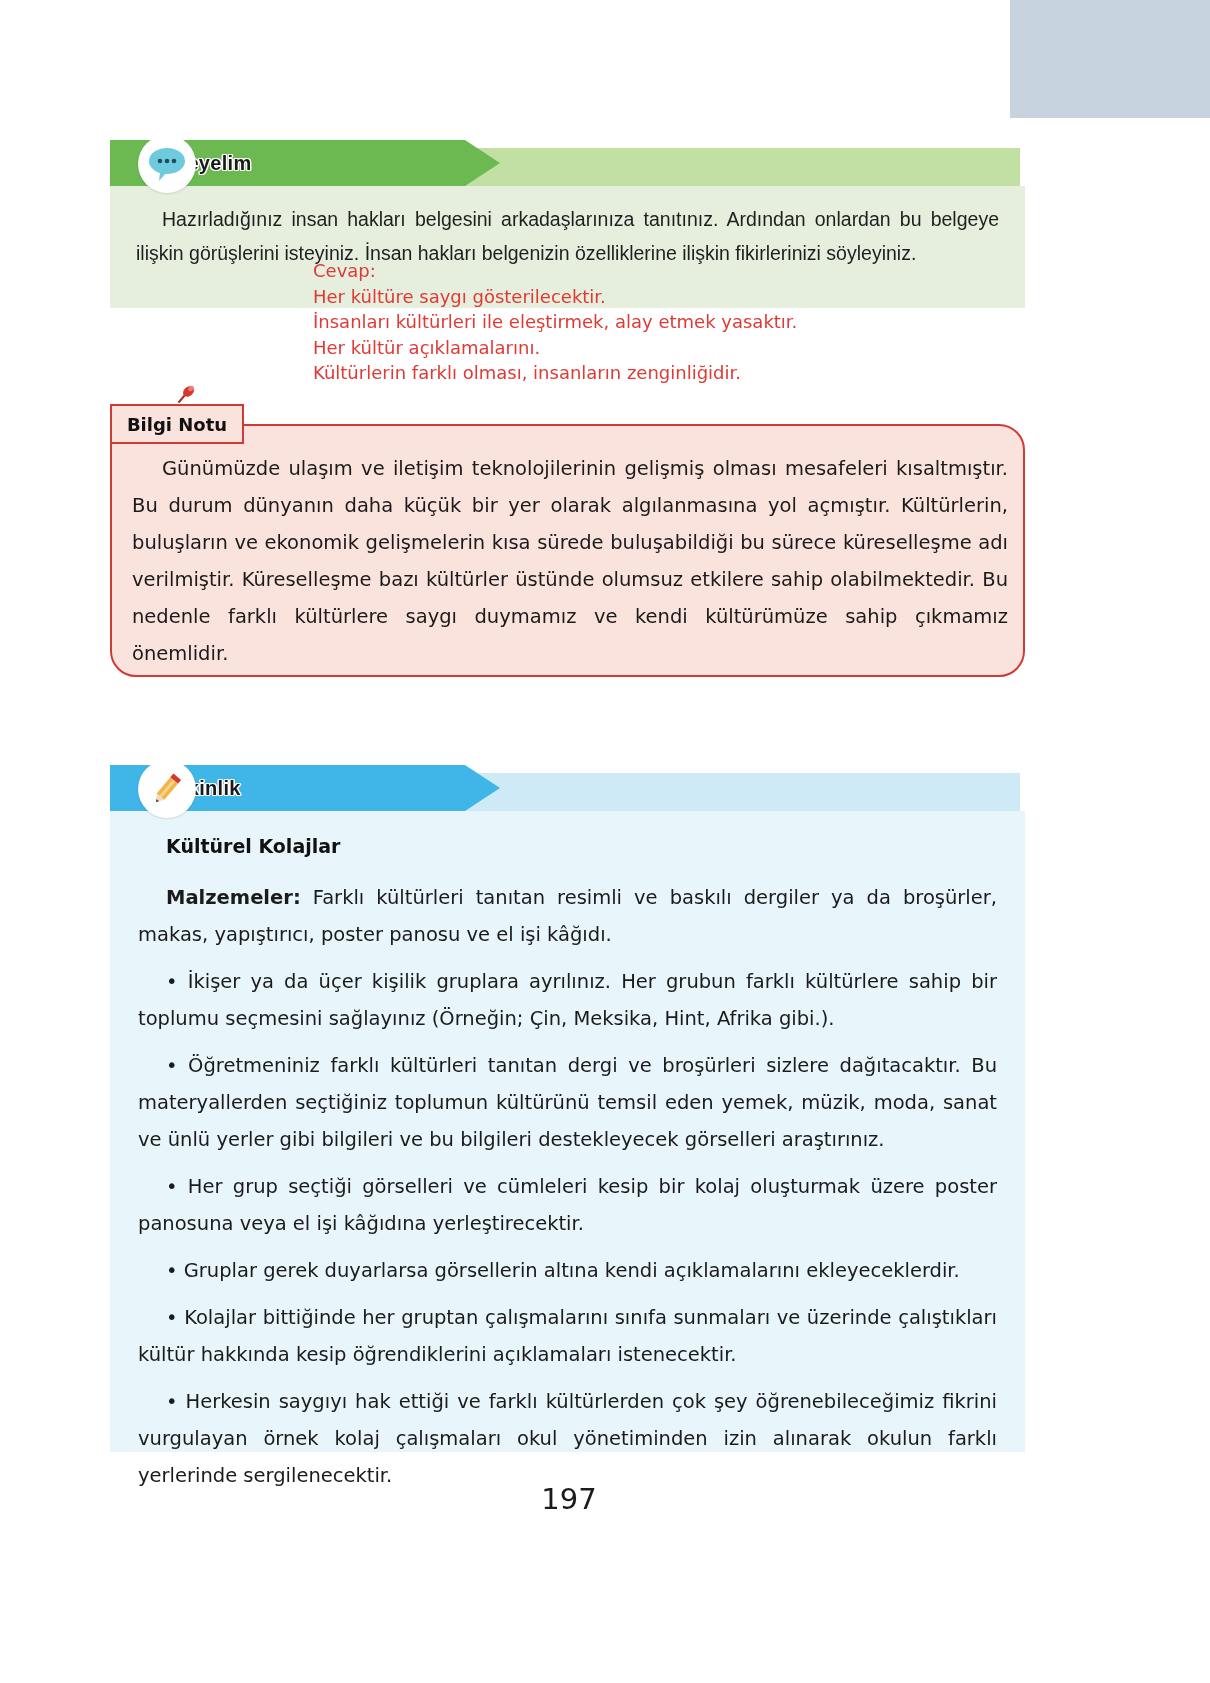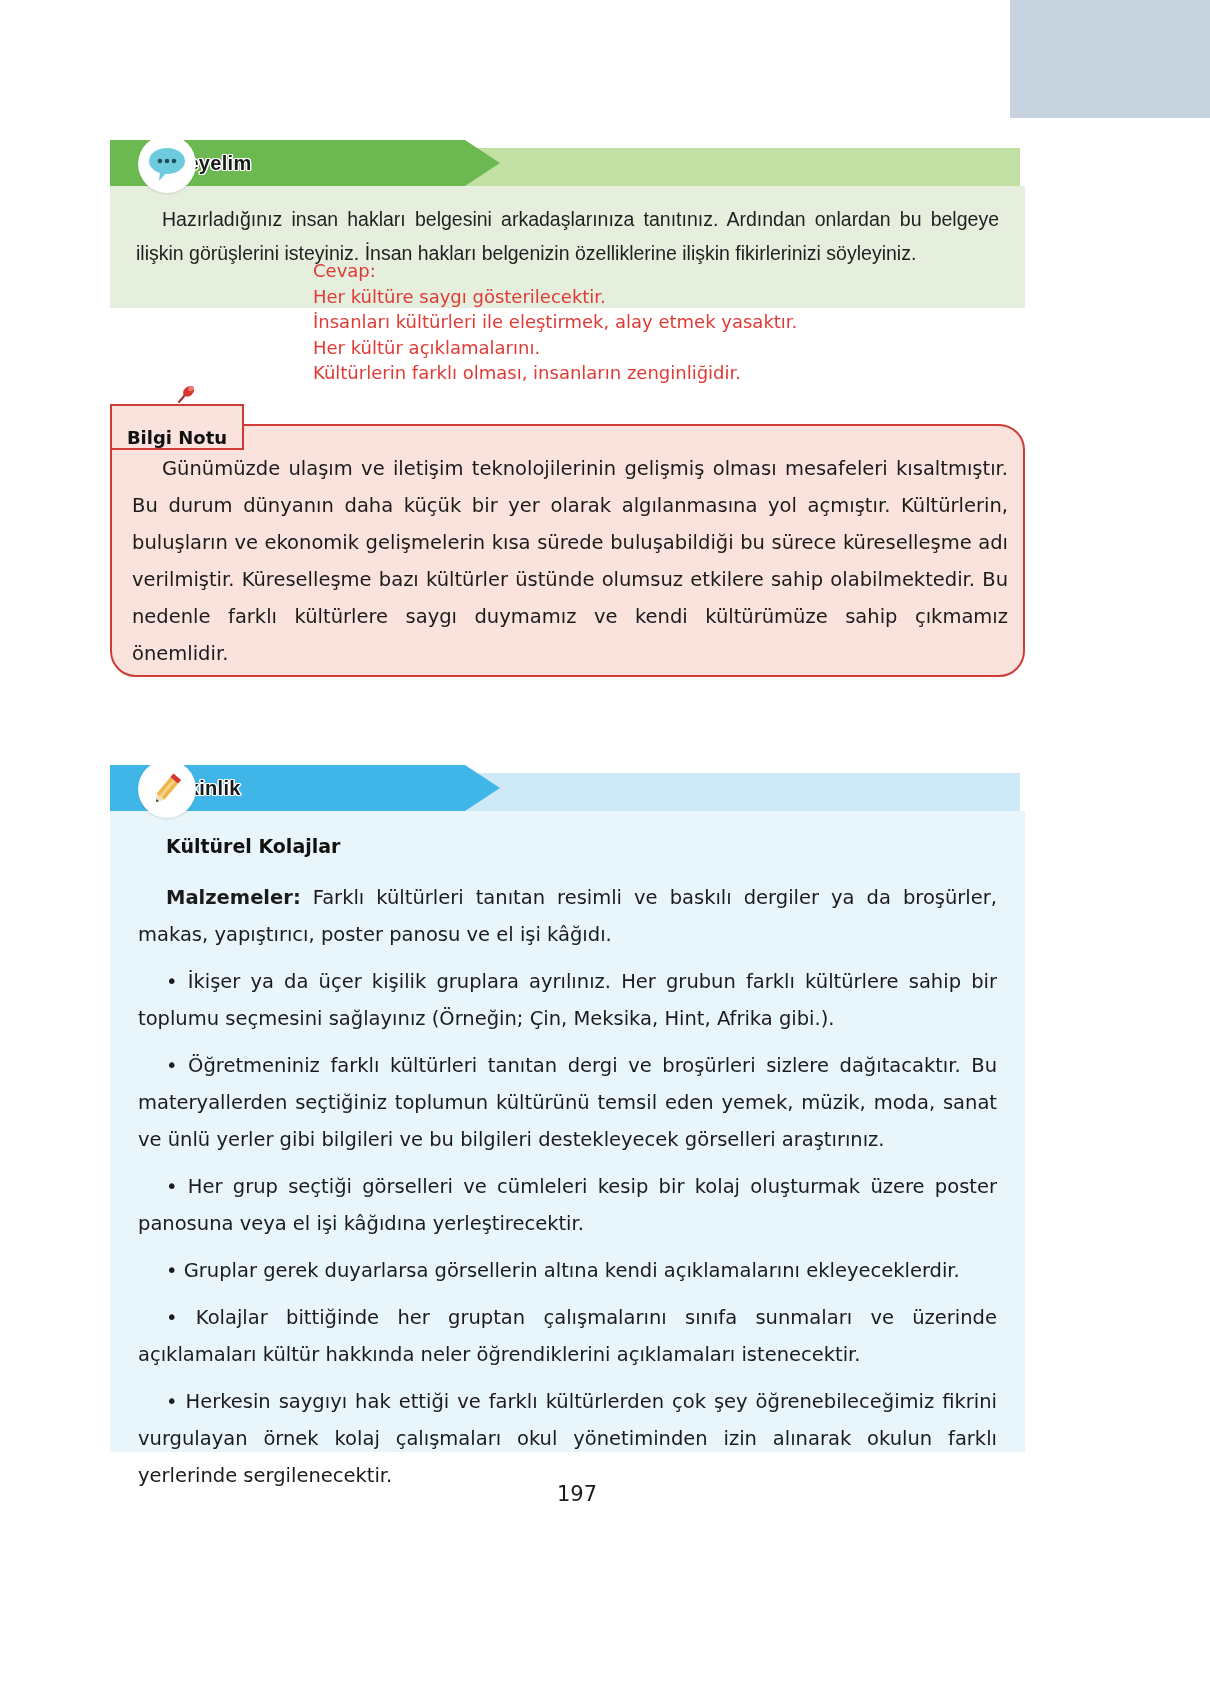--- a/index.html
+++ b/index.html
@@ -136,26 +136,26 @@
     box-sizing: border-box;
     background: #fbe3dd;
     border: 2.5px solid #cf3c36;
     border-radius: 0 26px 26px 26px;
   }
   .bilgi-label {
     position: absolute;
     left: 110px;
     top: 404px;
     width: 134px;
-    height: 46px;
+    height: 40px;
     box-sizing: border-box;
     background: #fbe3dd;
     border: 2.5px solid #cf3c36;
     display: flex;
-    align-items: flex-end;
+    align-items: center;
     justify-content: center;
     z-index: 4;
   }
   .bilgi-label span {
     font-size: 18px;
     font-weight: bold;
     color: #111;
     font-family: "DejaVu Sans", sans-serif;
   }
   .pin {
@@ -205,25 +205,25 @@
     margin: 0 0 10px 0;
     text-indent: 28px;
     font-family: "DejaVu Sans", sans-serif;
   }
   .etk-p b { font-weight: bold; }
   .etk-p.bullet { text-indent: 28px; }
 
   
   .page-number {
     position: absolute;
-    left: 12px;
+    left: 4px;
     top: 1482px;
     width: 1130px;
     text-align: center;
-    font-size: 21px;
+    font-size: 29px;
     color: #1b1b1b;
     font-family: "DejaVu Sans", sans-serif;
   }
 </style>
 </head>
 <body>
 
 <div class="page">
 
   <div class="corner-block"></div>
@@ -297,21 +297,21 @@
     <p class="etk-p"><b>Malzemeler:</b><span> Farklı kültürleri tanıtan resimli ve baskılı dergiler ya da broşürler, makas, yapıştırıcı, poster panosu ve el işi kâğıdı.</span></p>
 
     <p class="etk-p bullet"><span>•</span>&nbsp;<span>İkişer ya da üçer kişilik gruplara ayrılınız. Her grubun farklı kültürlere sahip bir toplumu seçmesini sağlayınız (Örneğin; Çin, Meksika, Hint, Afrika gibi.).</span></p>
 
     <p class="etk-p bullet"><span>•</span>&nbsp;<span>Öğretmeniniz farklı kültürleri tanıtan dergi ve broşürleri sizlere dağıtacaktır. Bu materyallerden seçtiğiniz toplumun kültürünü temsil eden yemek, müzik, moda, sanat ve ünlü yerler gibi bilgileri ve bu bilgileri destekleyecek görselleri araştırınız.</span></p>
 
     <p class="etk-p bullet"><span>•</span>&nbsp;<span>Her grup seçtiği görselleri ve cümleleri kesip bir kolaj oluşturmak üzere poster panosuna veya el işi kâğıdına yerleştirecektir.</span></p>
 
     <p class="etk-p bullet"><span>•</span>&nbsp;<span>Gruplar gerek duyarlarsa görsellerin altına kendi açıklamalarını ekleyeceklerdir.</span></p>
 
-    <p class="etk-p bullet"><span>•</span>&nbsp;<span>Kolajlar bittiğinde her gruptan çalışmalarını sınıfa sunmaları ve üzerinde açıklamaları kültür hakkında neler öğrendiklerini açıklamaları istenecektir.</span></p>
+    <p class="etk-p bullet"><span>•</span>&nbsp;<span>Kolajlar bittiğinde her gruptan çalışmalarını sınıfa sunmaları ve üzerinde çalıştıkları kültür hakkında kesip öğrendiklerini açıklamaları istenecektir.</span></p>
 
     <p class="etk-p bullet"><span>•</span>&nbsp;<span>Herkesin saygıyı hak ettiği ve farklı kültürlerden çok şey öğrenebileceğimiz fikrini vurgulayan örnek kolaj çalışmaları okul yönetiminden izin alınarak okulun farklı yerlerinde sergilenecektir.</span></p>
 
   </div>
 
   <div class="page-number">197</div>
 
 </div>
 
 </body></html>

